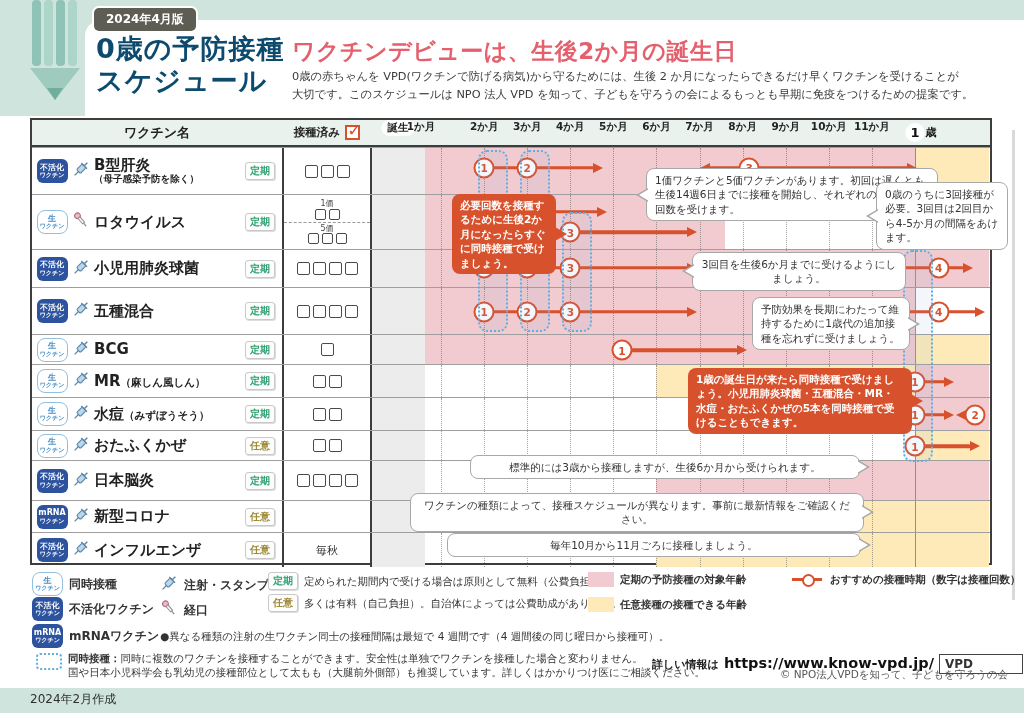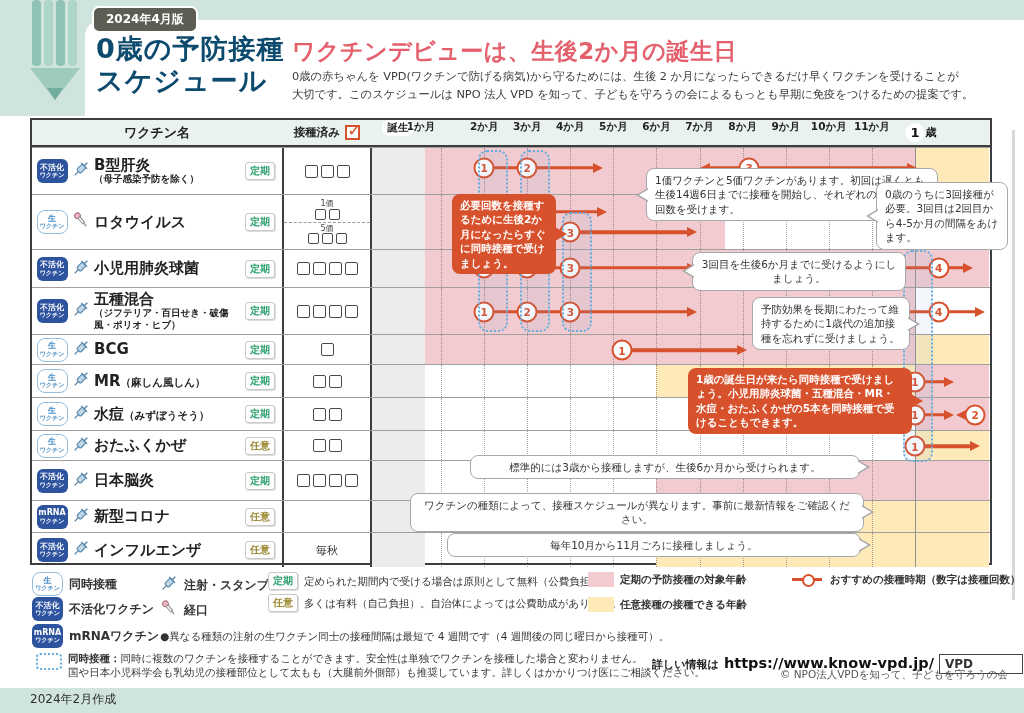--- a/index.html
+++ b/index.html
@@ -335,21 +335,20 @@
                 <line x1="0" y1="10" x2="6" y2="10" stroke="#5b87a8" stroke-width="1.4"></line>
                 <rect x="6" y="7" width="9" height="6" rx="1.5" fill="#bcd7ea" stroke="#5b87a8" stroke-width="1.2"></rect>
                 <line x1="15" y1="5.5" x2="15" y2="14.5" stroke="#5b87a8" stroke-width="1.4"></line>
                 <line x1="15" y1="10" x2="20" y2="10" stroke="#5b87a8" stroke-width="1.6"></line>
               </g>
             </svg></span>
         </div>
         <div class="cell-name">
           <div>
             <div class="vname">五種混合</div>
-            <div class="vsub" style="max-width: 150px;">（ジフテリア・百日せき・破傷風・ポリオ・ヒブ）</div>
           </div>
           <span class="cat-badge">定期</span>
         </div>
         <div class="cell-check">
           <div class="boxes">
             <span class="box"></span>
             <span class="box"></span>
             <span class="box"></span>
             <span class="box"></span>
           </div>

